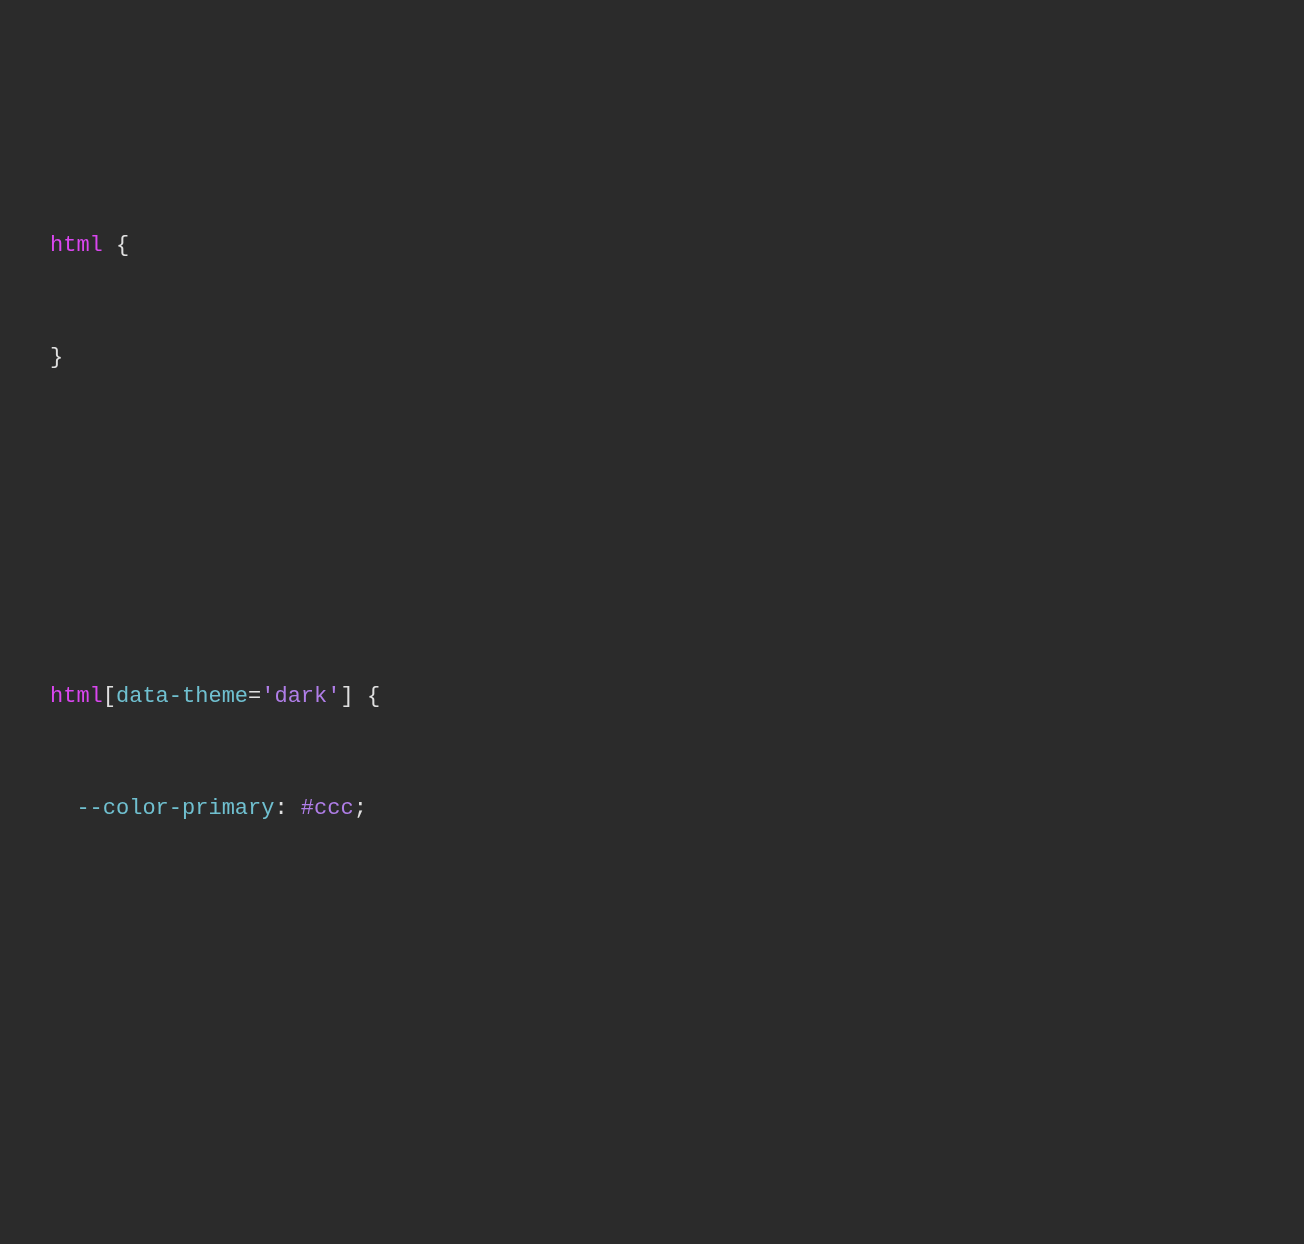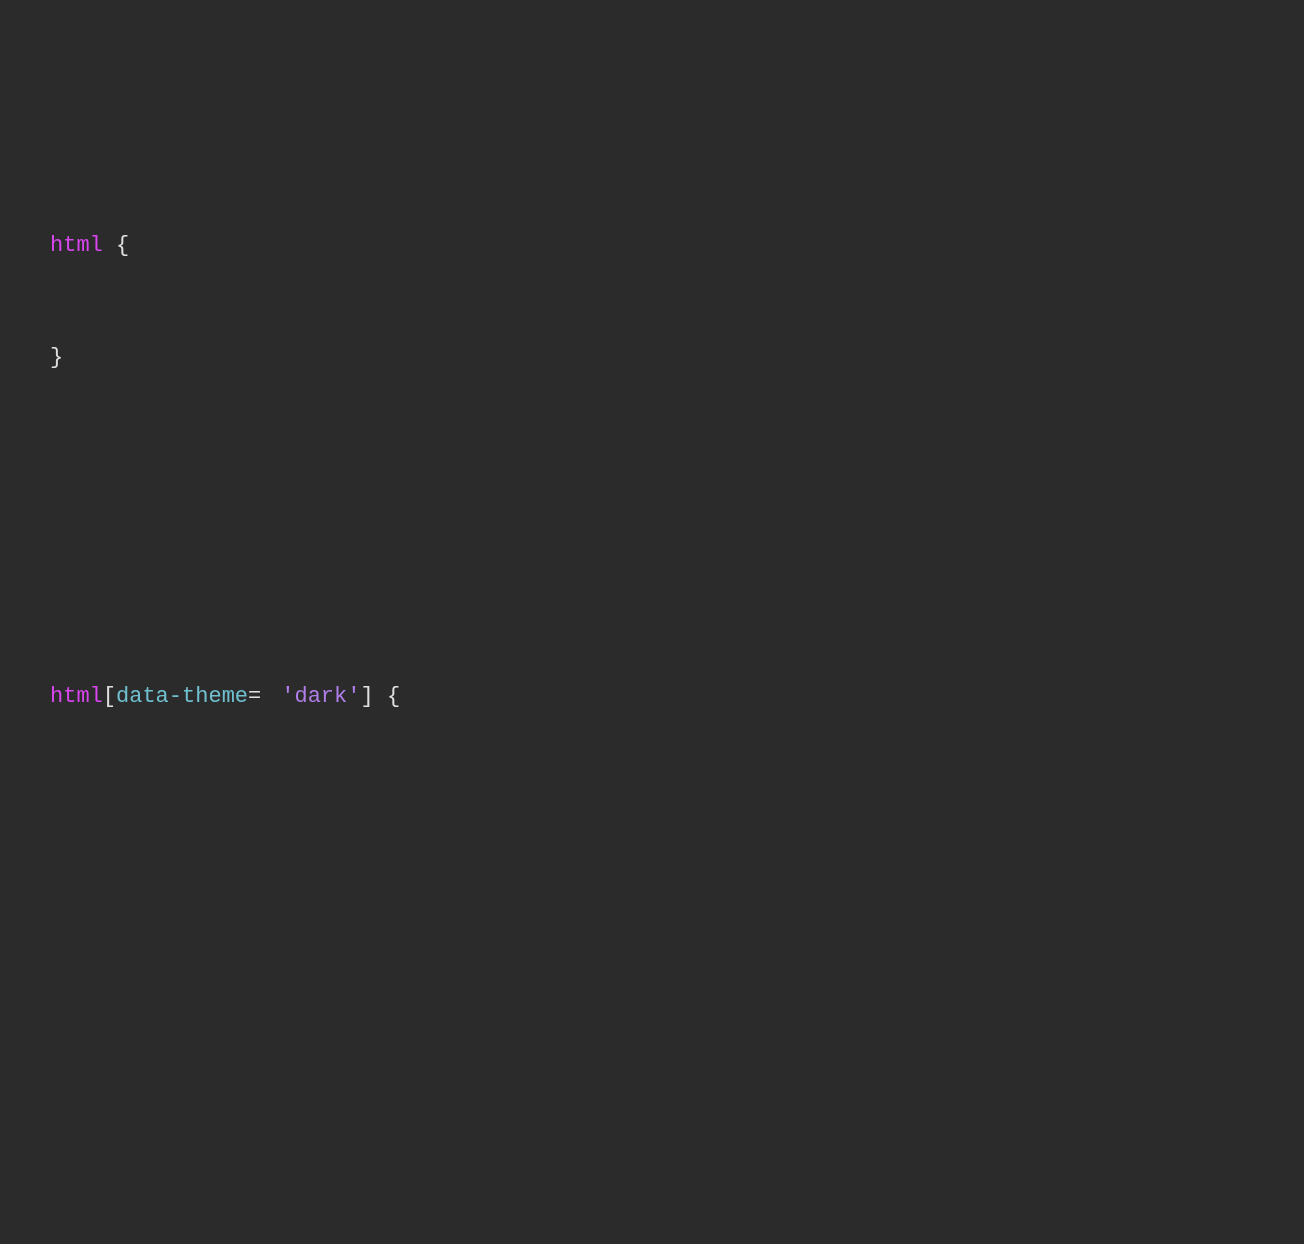--- a/index.html
+++ b/index.html
@@ -25,34 +25,35 @@
     .section {
       margin-bottom: 40px;
     }
 
     .color-selector { color: #d946ef; }
     .color-property { color: #70c0d0; }
     .color-value-hex { color: #b07ee8; }
     .color-brace { color: #e0e0e0; }
     .color-colon { color: #e0e0e0; }
     .color-semicolon { color: #e0e0e0; }
-    .color-string { color: #b07ee8; margin-left: 20px; }
+    .color-string { color: #b07ee8; }
   </style>
 </head>
 <body>
 
 <div class="code-block">
 
   <div class="section">
     <div><span class="color-selector">html</span> <span class="color-brace">{</span></div>
     <div><span class="color-brace">}</span></div>
   </div>
 
   <div class="section">
     <div><span class="color-selector">html</span><span class="color-brace">[</span><span class="color-property">data-theme</span><span class="color-brace">=</span><span class="color-string">'dark'</span><span class="color-brace">]</span> <span class="color-brace">{</span></div>
+    <div>  <span class="color-property">--color-primary</span><span class="color-colon">: </span><span class="color-value-hex">#ccc</span><span class="color-semicolon">;</span></div>
     <div></div>
   </div>
 
   
 
   
 
 </div>
 
 </body></html>

